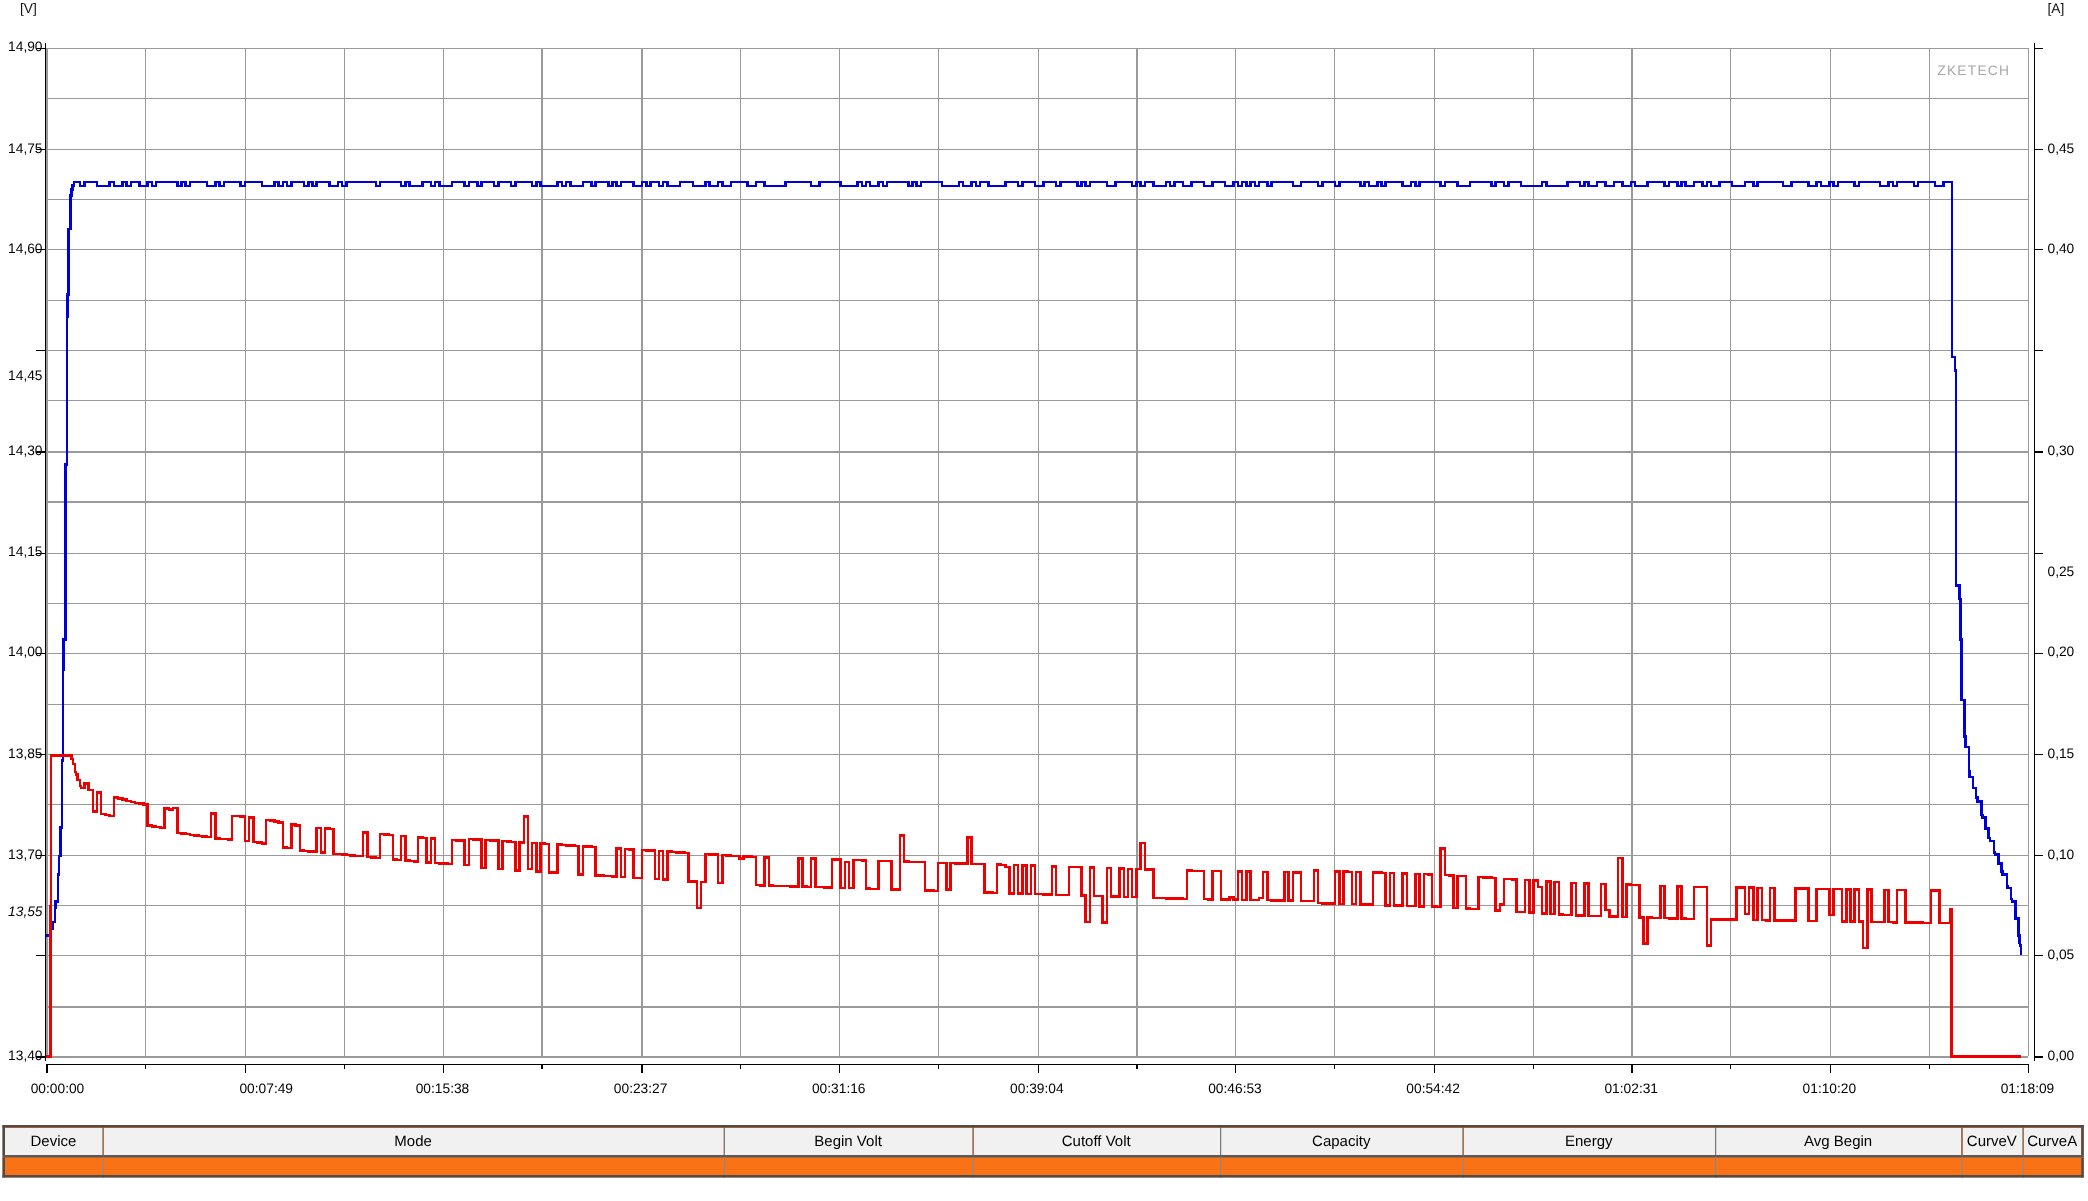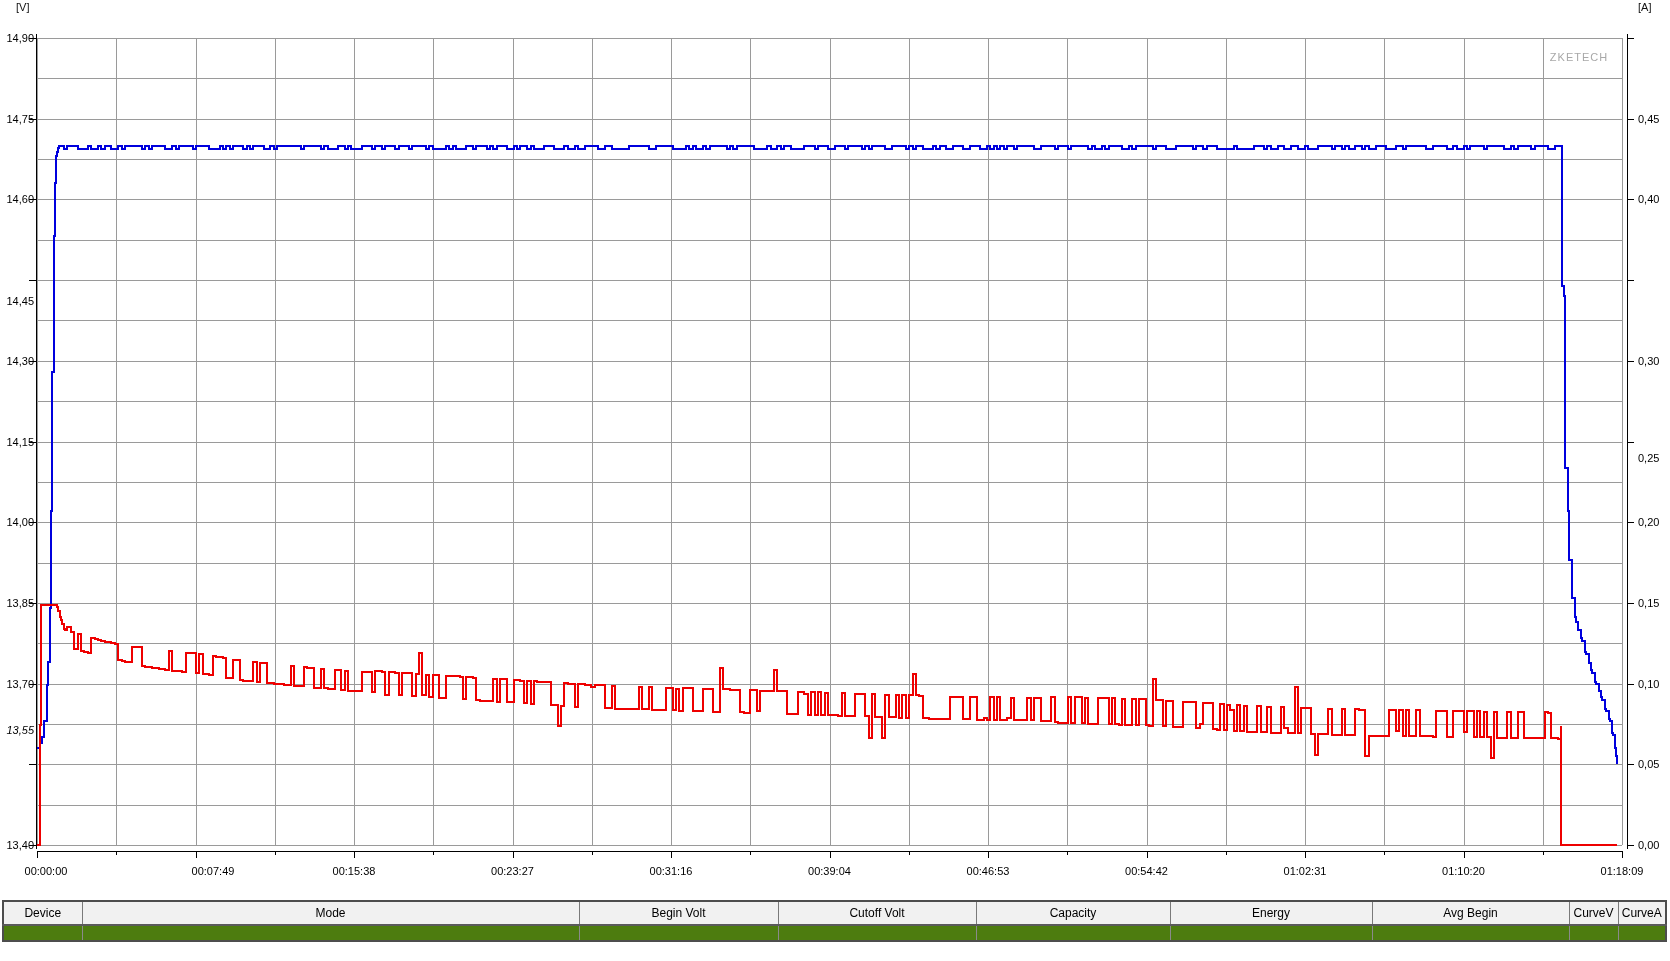--- a/index.html
+++ b/index.html
@@ -13,21 +13,21 @@
   #unit-right{top:1px;left:1638px;font-size:11px;color:#111;}
   #watermark{top:51px;left:1540px;width:78px;text-align:center;font-size:11px;color:#a8a8a8;letter-spacing:1px;}
   .tick-label{position:absolute;font-size:11px;color:#000;white-space:nowrap;}
   .yl{width:34px;text-align:right;}
   .yr{text-align:left;}
   .xl{width:70px;text-align:center;margin-left:-35px;top:865px;}
   svg{position:absolute;top:0;left:0;}
   
   #result-table{
     position:absolute;left:2px;top:900px;border-collapse:collapse;table-layout:fixed;
-    font-size:12px;border:2px solid #4d4d4d;background:#4d7c0f;
+    font-size:12px;border:2px solid #4d4d4d;background:#f97316;
   }
   #result-table th{
     font-weight:normal;background:#f1f1f1;border:1px solid #7a7a7a;border-bottom:2px solid #5a5a5a;
     height:22px;padding:0;text-align:center;overflow:hidden;white-space:nowrap;
   }
   #result-table td{
     border:1px solid #8a8a8a;height:18px;padding:0;text-align:center;overflow:hidden;white-space:nowrap;
   }
   #result-table tr.empty-row td{height:14px;}
   .swatch{width:auto;height:14px;margin:1px 2px;}

